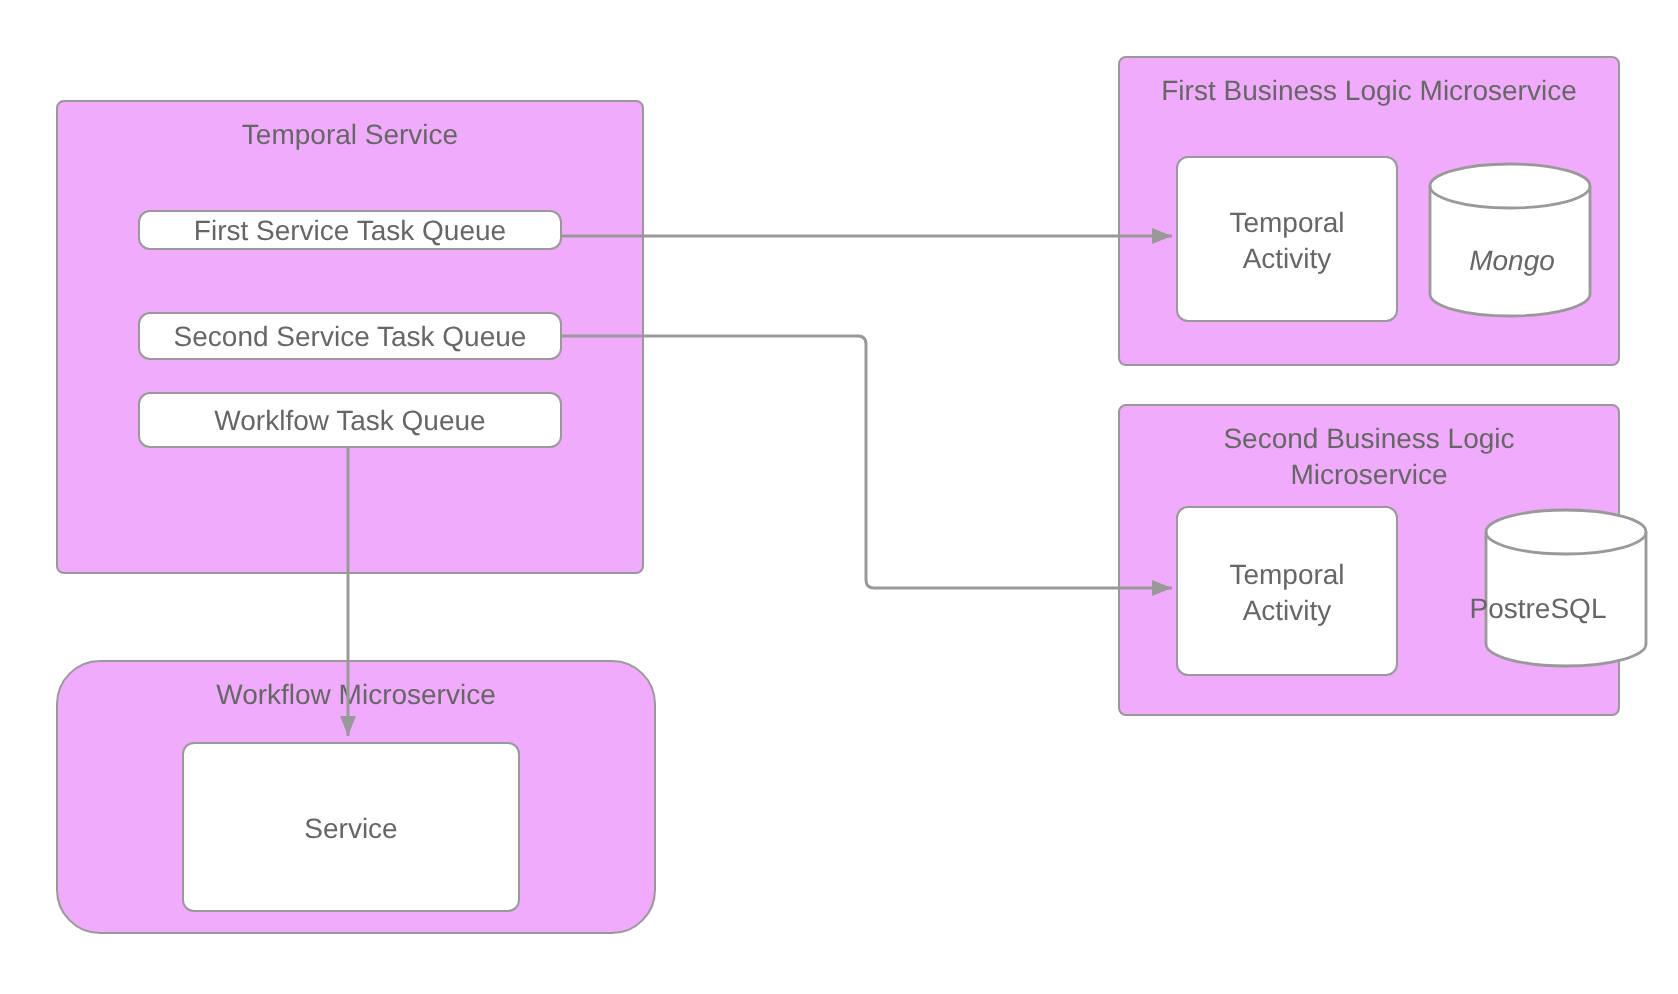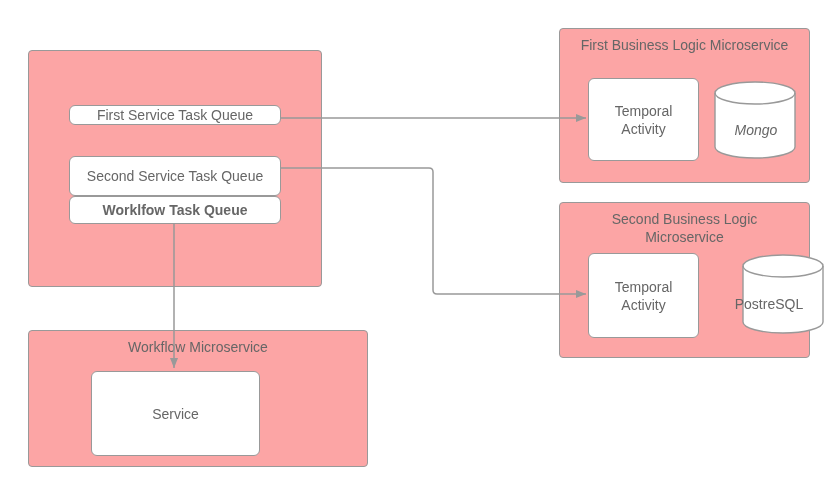--- a/index.html
+++ b/index.html
@@ -11,21 +11,21 @@
     position: relative;
     width: 839px;
     height: 497px;
     background: #ffffff;
     font-family: "Liberation Sans", sans-serif;
     color: #666666;
     overflow: hidden;
   }
   .container {
     position: absolute;
-    background: #fca5a5;
+    background: #f0abfc;
     border: 1px solid #999999;
     border-radius: 4px;
     box-sizing: border-box;
   }
   .container-title {
     margin: 0 auto;
     padding-top: 7px;
     text-align: center;
     font-size: 14px;
     line-height: 18px;
@@ -68,27 +68,28 @@
     left: 0; top: 0;
     pointer-events: none;
   }
 </style>
 </head>
 <body>
 
 <div class="canvas">
 
   <div class="container" style="left:28px; top:50px; width:294px; height:237px;">
+    <div class="container-title">Temporal Service</div>
     <div class="node" style="left:40px; top:54px; width:212px; height:20px;">
       <span>First Service Task Queue</span>
     </div>
-    <div class="node" style="left:40px; top:105px; width:212px; height:40px;">
+    <div class="node" style="left:40px; top:105px; width:212px; height:24px;">
       <span>Second Service Task Queue</span>
     </div>
-    <div class="node" style="left:40px; top:145px; width:212px; height:28px;font-weight:bold;">
+    <div class="node" style="left:40px; top:145px; width:212px; height:28px;">
       <span>Worklfow Task Queue</span>
     </div>
   </div>
 
   <div class="container" style="left:559px; top:28px; width:251px; height:155px;">
     <div class="container-title">First Business Logic Microservice</div>
     <div class="node" style="left:28px; top:49px; width:111px; height:83px;">
       <span class="label-narrow">Temporal Activity</span>
     </div>
     <div class="cylinder" style="left:154px; top:52px; width:84px; height:78px;font-style:italic;">
@@ -107,21 +108,21 @@
     </div>
     <div class="cylinder" style="left:154px; top:51px; width:82px; height:80px;padding-left:28px;">
       <svg width="82" height="80" viewBox="0 0 82 80">
         <path d="M 1 12 C 1 5.9 18.9 1 41 1 C 63.1 1 81 5.9 81 12 L 81 68 C 81 74.1 63.1 79 41 79 C 18.9 79 1 74.1 1 68 Z" fill="#ffffff" stroke="#999999" stroke-width="1.4"></path>
         <path d="M 1 12 C 1 18.1 18.9 23 41 23 C 63.1 23 81 18.1 81 12" fill="none" stroke="#999999" stroke-width="1.4"></path>
       </svg>
       <div class="cylinder-label">PostreSQL</div>
     </div>
   </div>
 
-  <div class="container" style="left:28px; top:330px; width:340px; height:137px;">
+  <div class="container" style="left:28px; top:330px; width:300px; height:137px;border-radius:22px;">
     <div class="container-title">Workflow Microservice</div>
     <div class="node" style="left:62px; top:40px; width:169px; height:85px;">
       <span>Service</span>
     </div>
   </div>
 
   <svg class="overlay" width="839" height="497" viewBox="0 0 839 497">
     <defs>
       <marker id="arrowhead" markerWidth="12" markerHeight="10" refX="11" refY="5" orient="auto" markerUnits="userSpaceOnUse">
         <path d="M1,1 L11,5 L1,9 Z" fill="#999999"></path>

